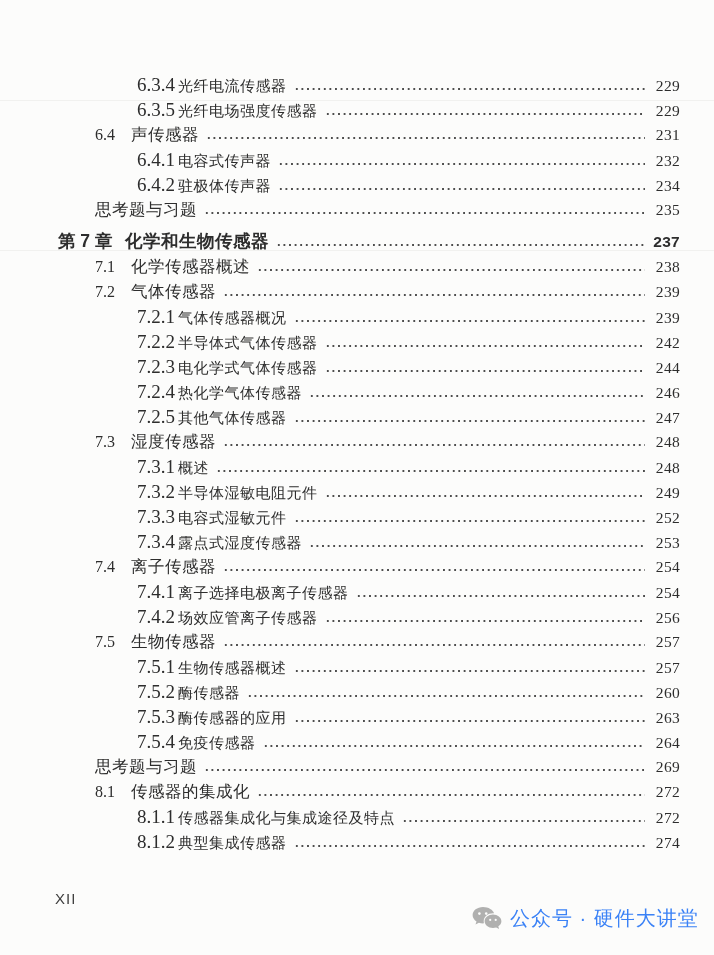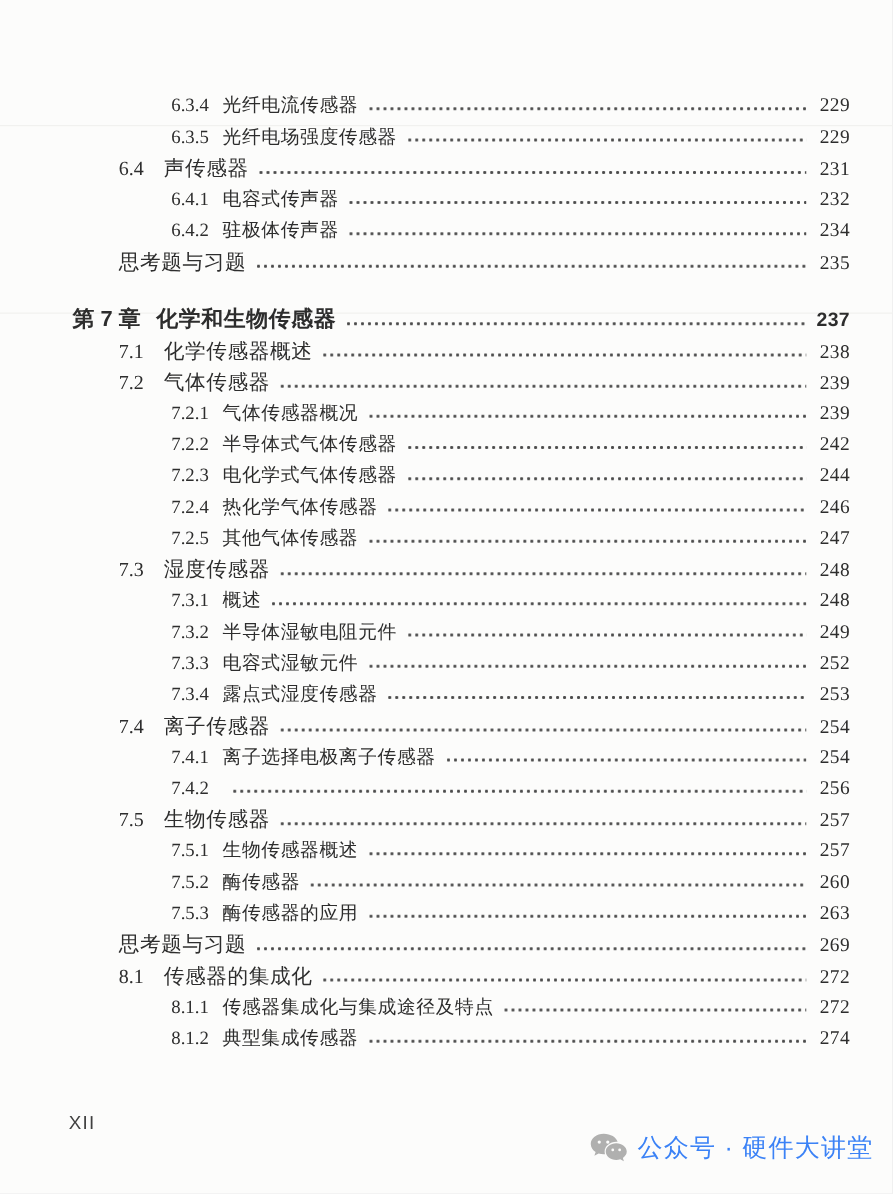--- a/index.html
+++ b/index.html
@@ -40,37 +40,37 @@
   .row .pg{
     flex:0 0 auto;
     min-width:30px;
     text-align:right;
     font-size:15.5px;
     letter-spacing:0.3px;
   }
 
   
   .row.chapter{
-    margin-top:21px;
+    margin-top:7px;
     font-family:"Liberation Sans", sans-serif;
     font-weight:700;
     font-size:17.5px;
   }
   .row.chapter .num{width:67px;}
   .row.section{
     font-size:16.5px;
     padding-left:37px;
     justify-content:space-between;
   }
   .row.section .num{width:36px;font-size:16px;}
   .row.sub{
     font-size:15px;
     padding-left:79px;
   }
-  .row.sub .num{width:41px;font-size:15px;}
+  .row.sub .num{width:41px;font-size:19px;}
   .row.plain{
     font-size:16.5px;
     padding-left:37px;
   }
 
   .folio{
     position:absolute;
     left:55px;top:890px;
     font-family:"Liberation Sans", sans-serif;
     font-size:15px;
@@ -244,20 +244,21 @@
 
     <div class="row sub">
       <span class="num">7.4.1</span>
       <span class="title">离子选择电极离子传感器</span>
       <span class="dots"></span>
       <span class="pg">254</span>
     </div>
 
     <div class="row sub">
       <span class="num">7.4.2</span>
+      <span class="title">场效应管离子传感器</span>
       <span class="dots"></span>
       <span class="pg">256</span>
     </div>
 
     <div class="row section">
       <span class="num">7.5</span>
       <span class="title">生物传感器</span>
       <span class="dots"></span>
       <span class="pg">257</span>
     </div>
@@ -276,20 +277,26 @@
       <span class="pg">260</span>
     </div>
 
     <div class="row sub">
       <span class="num">7.5.3</span>
       <span class="title">酶传感器的应用</span>
       <span class="dots"></span>
       <span class="pg">263</span>
     </div>
 
+    <div class="row sub">
+      <span class="num">7.5.4</span>
+      <span class="title">免疫传感器</span>
+      <span class="dots"></span>
+      <span class="pg">264</span>
+    </div>
 
     <div class="row plain">
 
       <span class="title">思考题与习题</span>
       <span class="dots"></span>
       <span class="pg">269</span>
     </div>
 
 
     <div class="row section">

